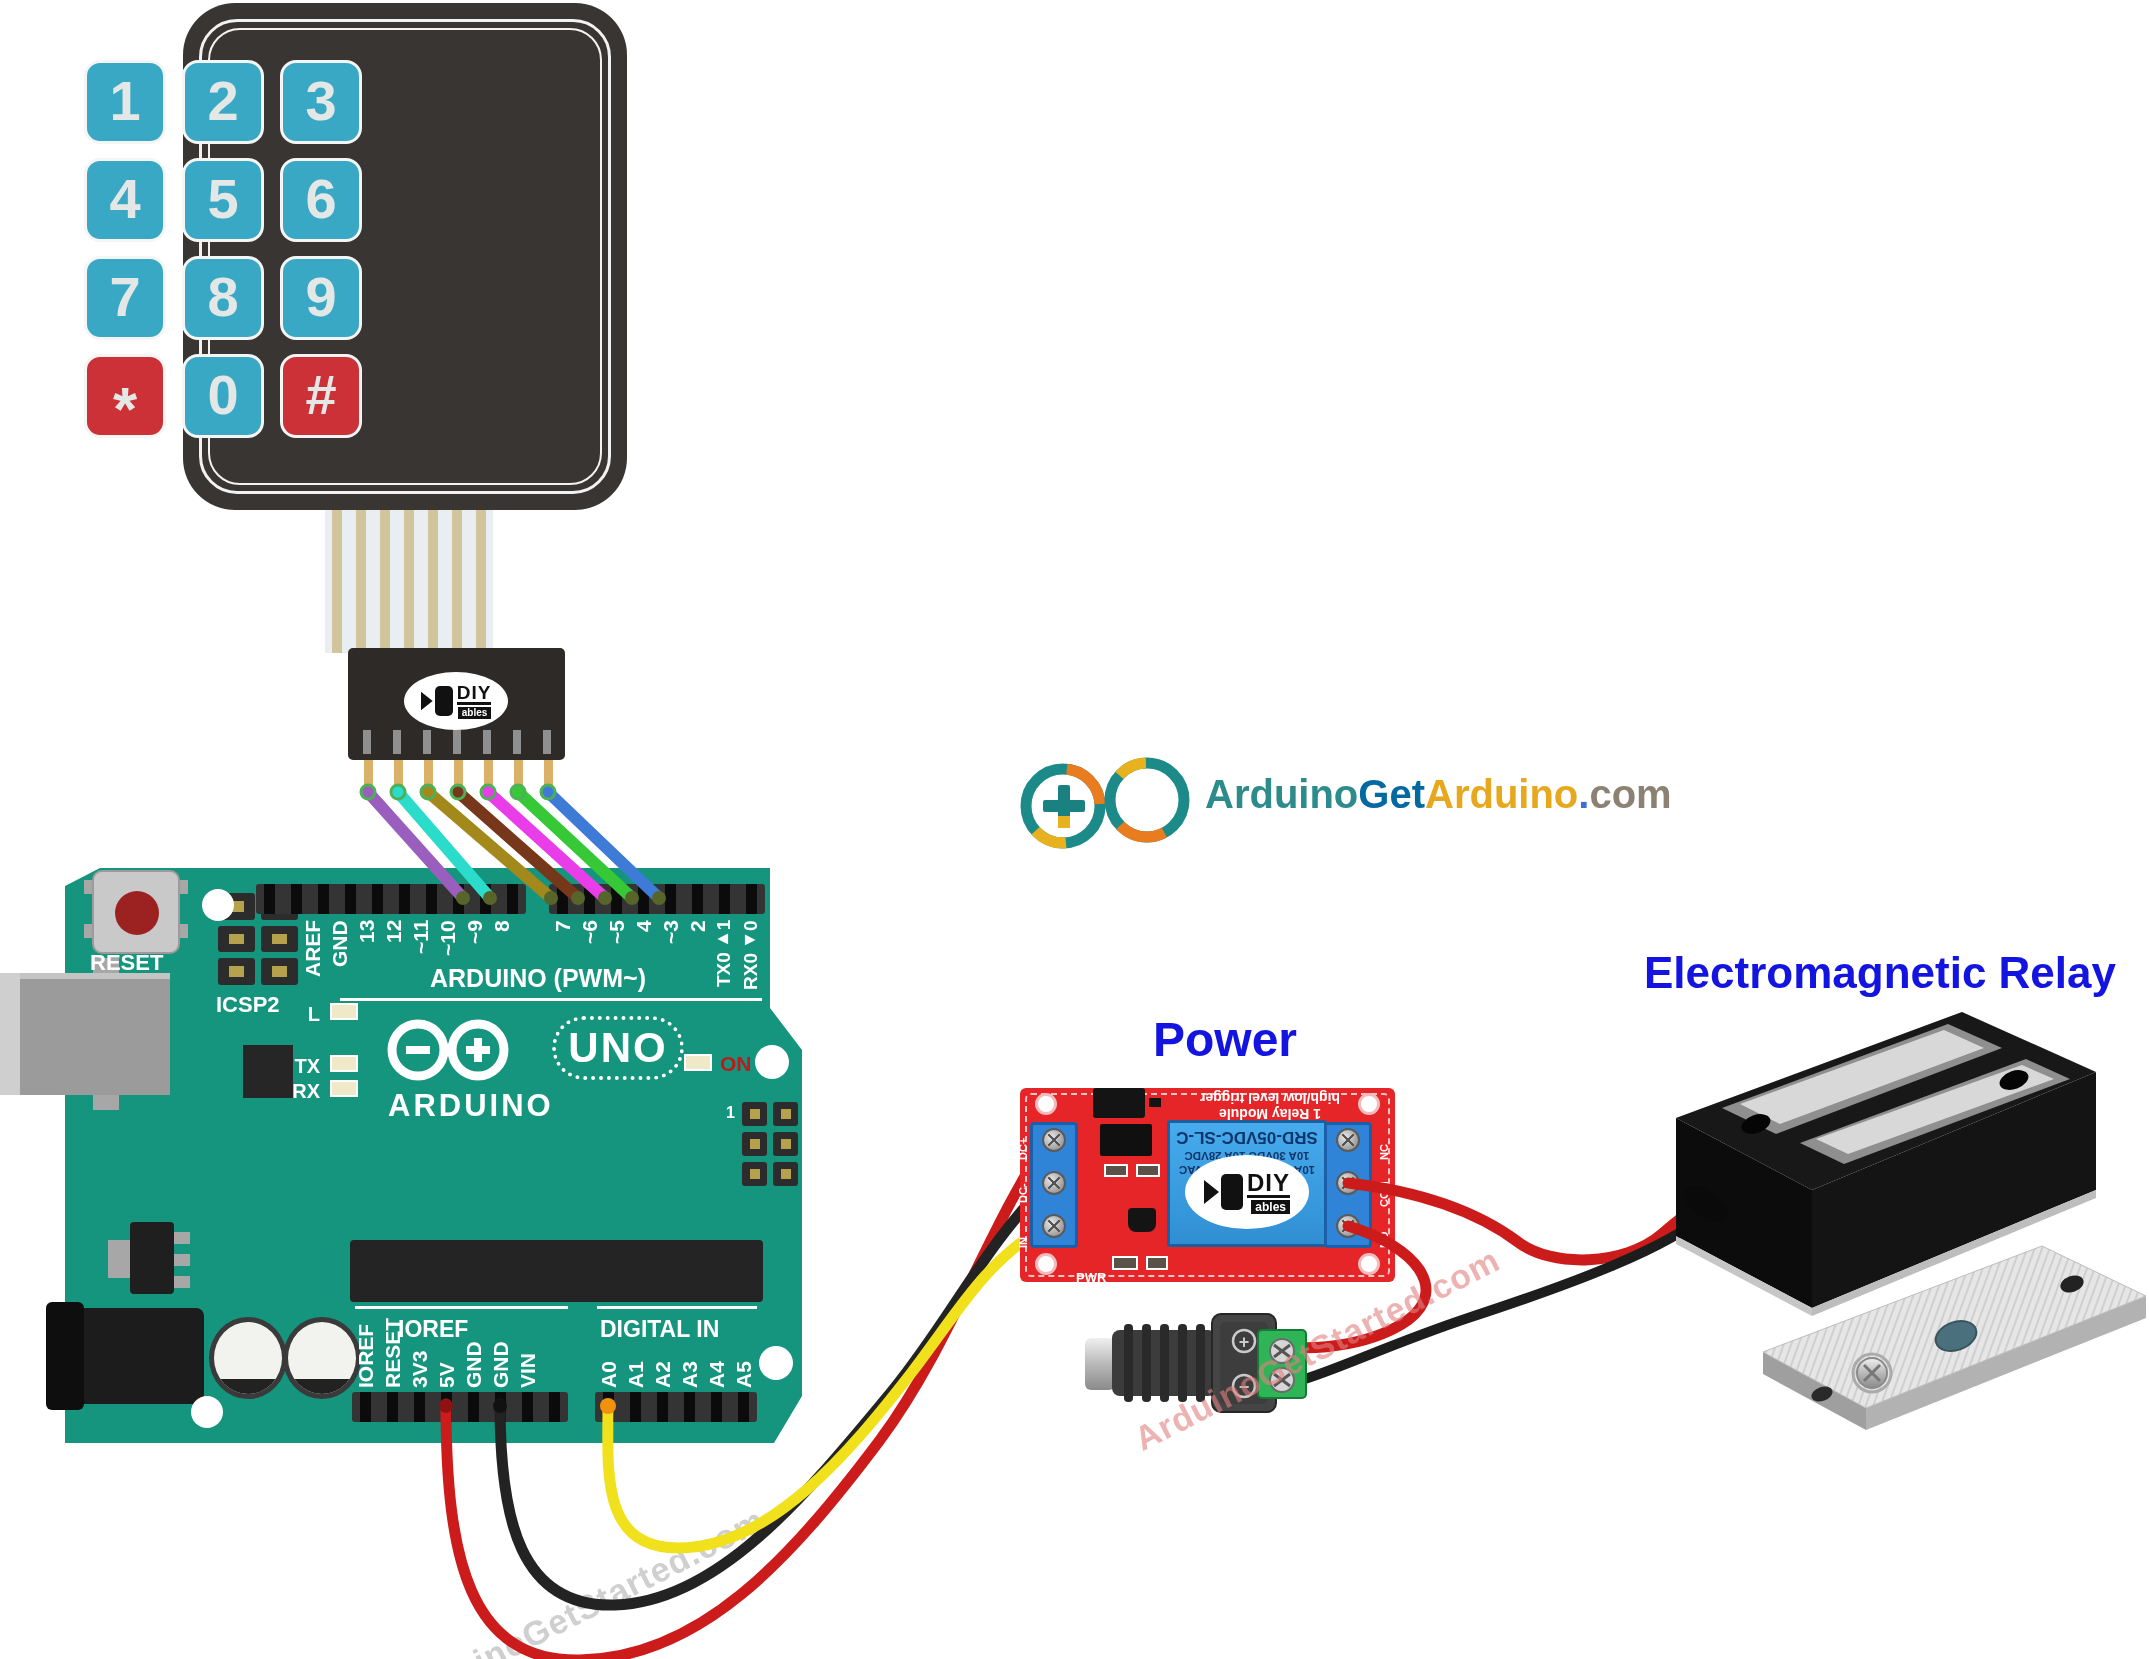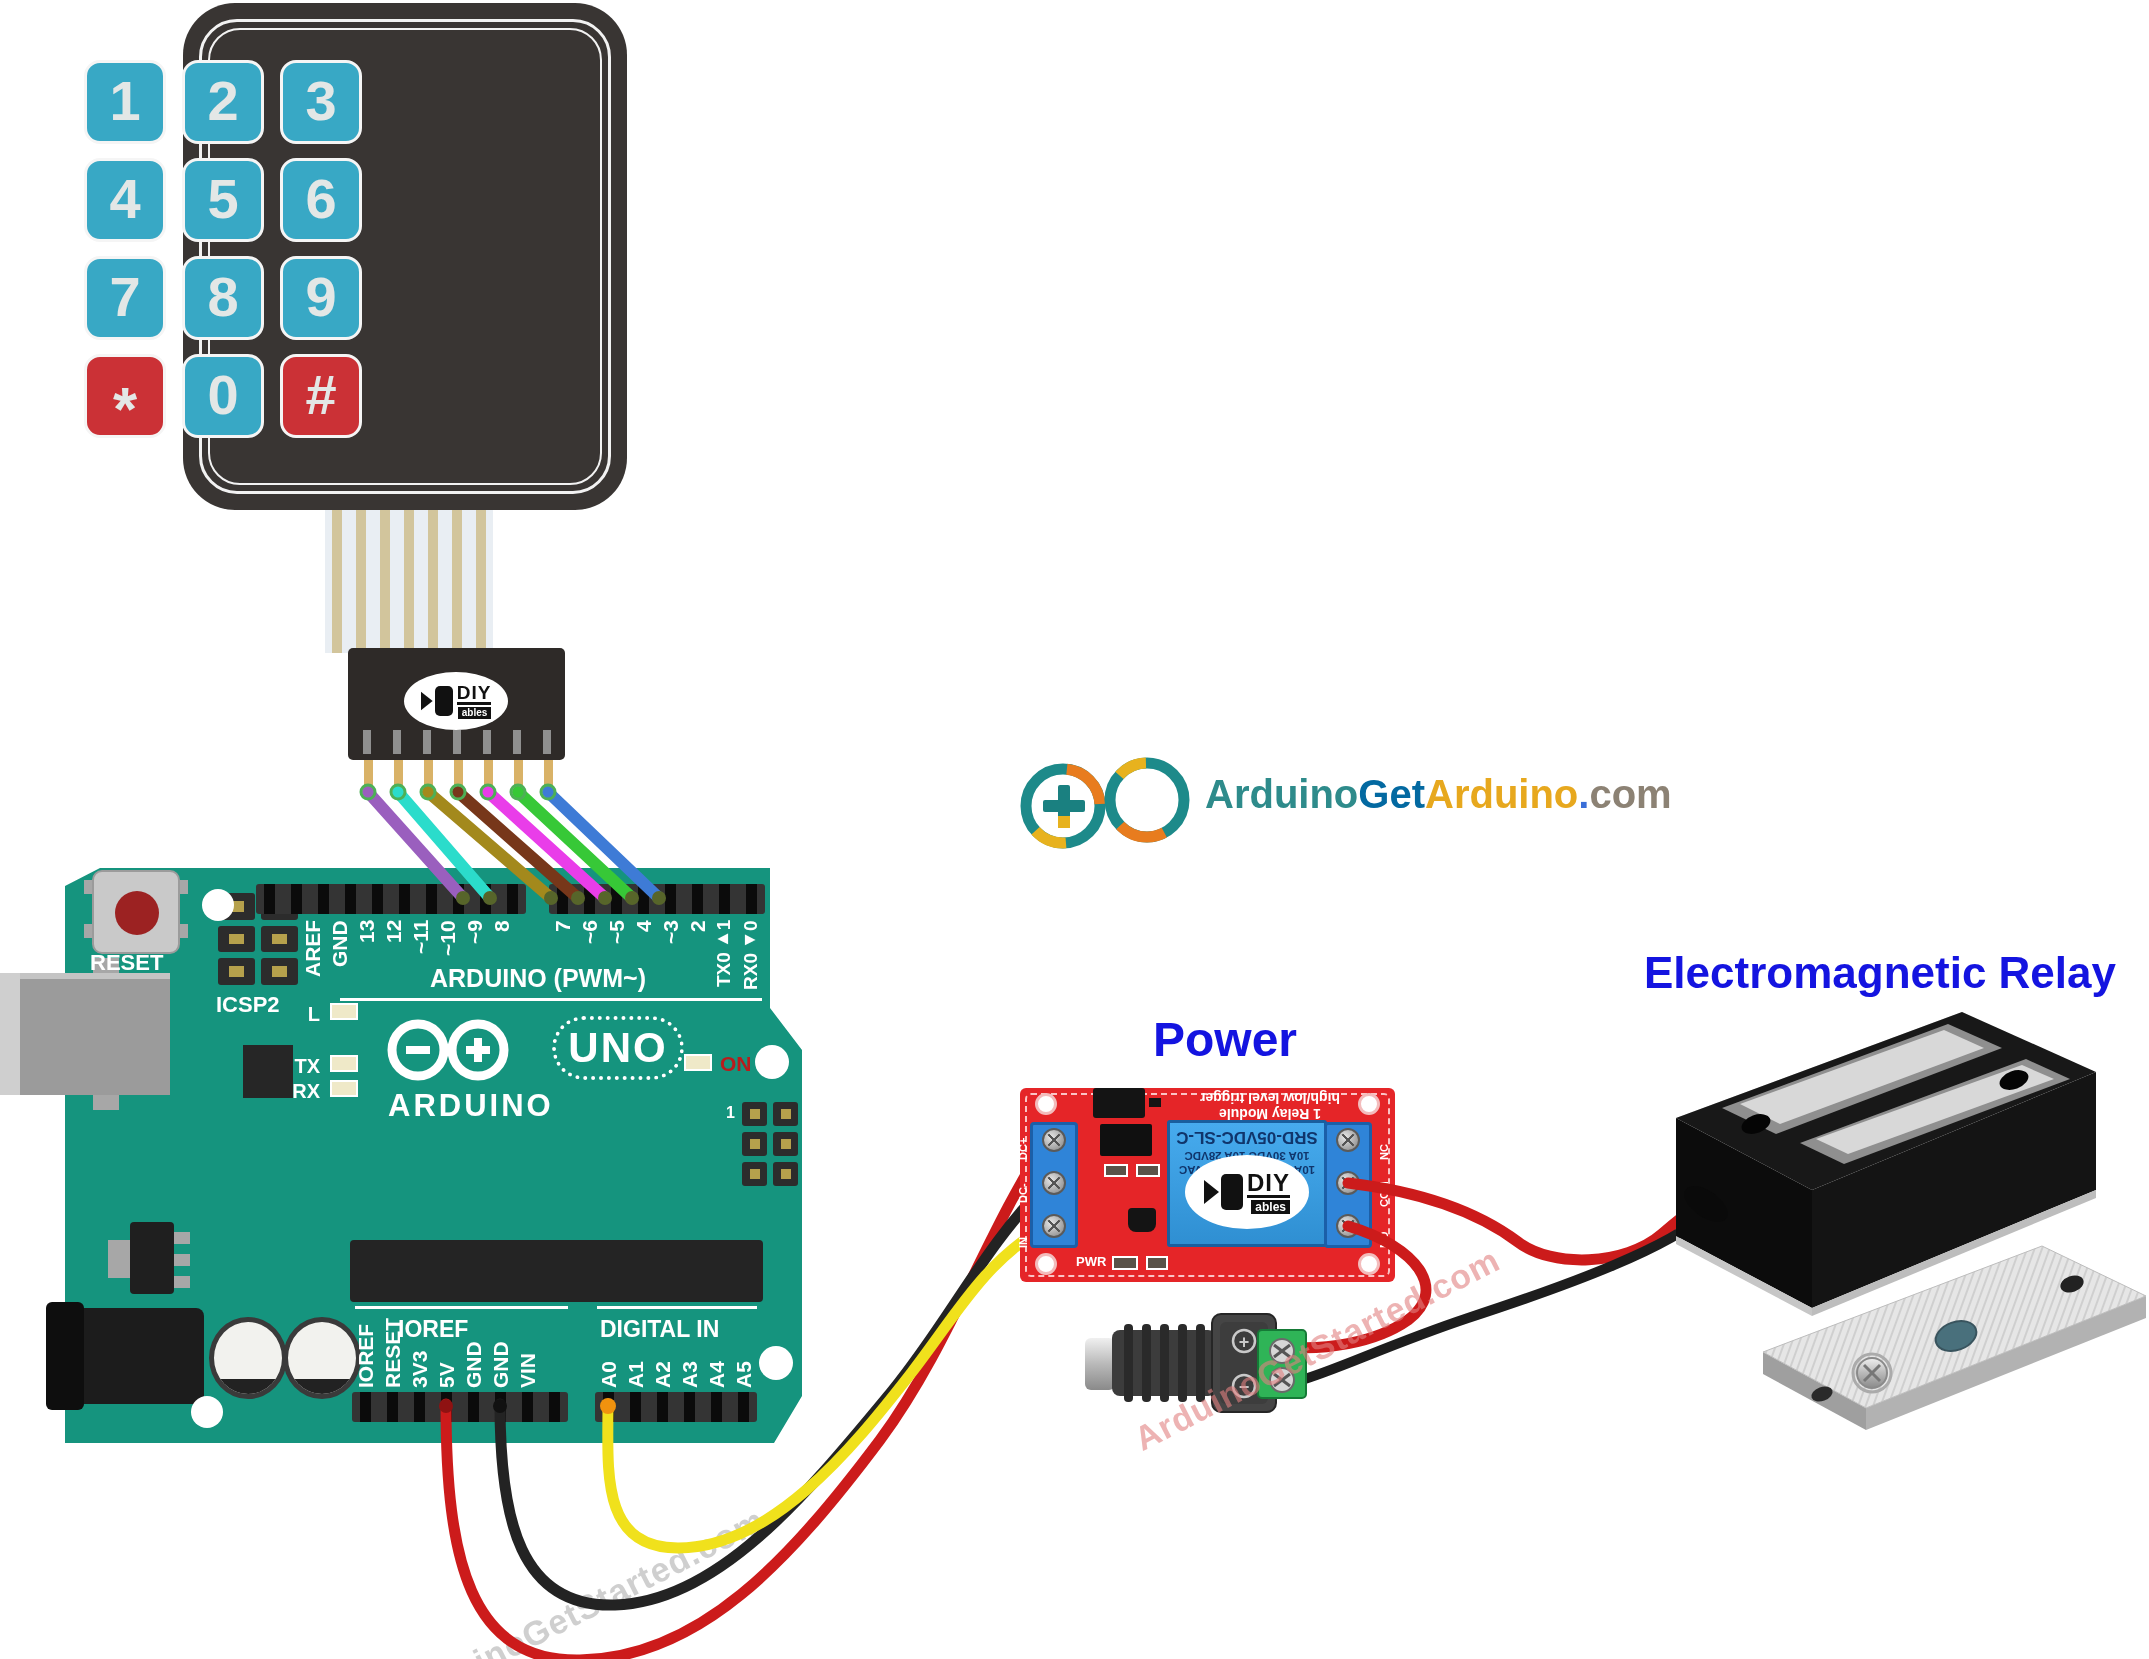--- a/index.html
+++ b/index.html
@@ -100,21 +100,21 @@
   .cube-model{font-weight:bold;font-size:17px;}
   .cube-rate{font-weight:bold;font-size:11.5px;}
   .silk-top{position:absolute;left:1180px;top:1090px;width:180px;transform:rotate(180deg);
      color:#fff;font-weight:bold;font-size:14px;line-height:1.15;text-align:center;z-index:22;}
   .rlabel{font-size:11px;z-index:22;}
   .relay-jumper{left:1093px;top:1088px;width:52px;height:30px;background:#141414;border-radius:3px;z-index:22;}
   .relay-jumper::after{content:"";position:absolute;left:56px;top:10px;width:12px;height:9px;background:#141414;}
   .opto{left:1100px;top:1124px;width:52px;height:32px;background:#101010;border-radius:2px;z-index:22;}
   .rcomp{position:absolute;border:2px solid #fff;background:#5a5248;z-index:22;}
   .transistor{left:1128px;top:1208px;width:28px;height:24px;background:#141414;border-radius:4px 4px 8px 8px;z-index:22;}
-  .pwrlbl{position:absolute;color:#fff;font-weight:bold;font-size:13px;z-index:22;}
+  .pwrlbl{position:absolute;color:#fff;font-weight:bold;font-size:13px;z-index:22;margin-top:16px;}
 
   
   .caption{position:absolute;color:#1414e0;font-weight:bold;text-align:center;z-index:40;white-space:nowrap;}
 
   
   .sitelogo-text{left:1205px;top:772px;font-size:40px;font-weight:bold;z-index:9;white-space:nowrap;}
   .sl-a{color:#2e8b8b;} .sl-g{color:#0369a1;} .sl-s{color:#e7a81e;} .sl-dot{color:#3a6fd8;} .sl-c{color:#8c8274;}
 
   svg{position:absolute;left:0;top:0;overflow:visible;}
   .lay1{z-index:10;} .lay2{z-index:30;} .lay0{z-index:9;}

